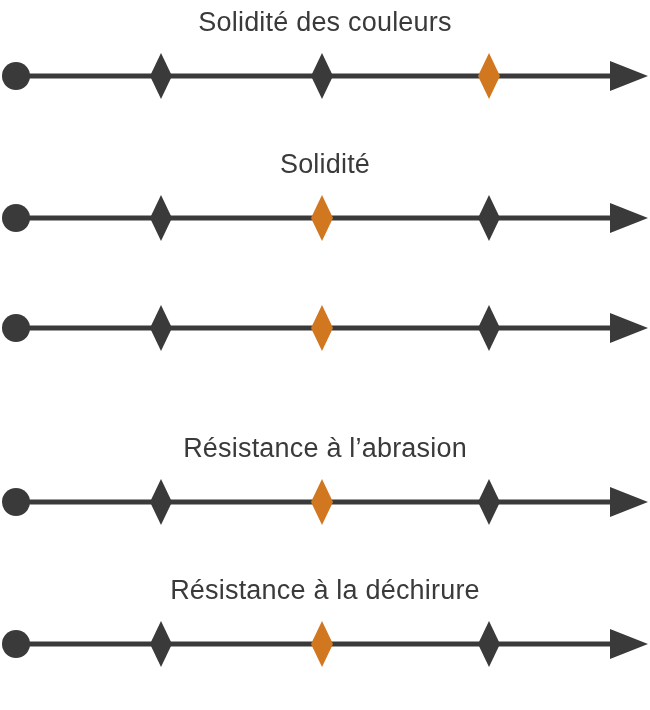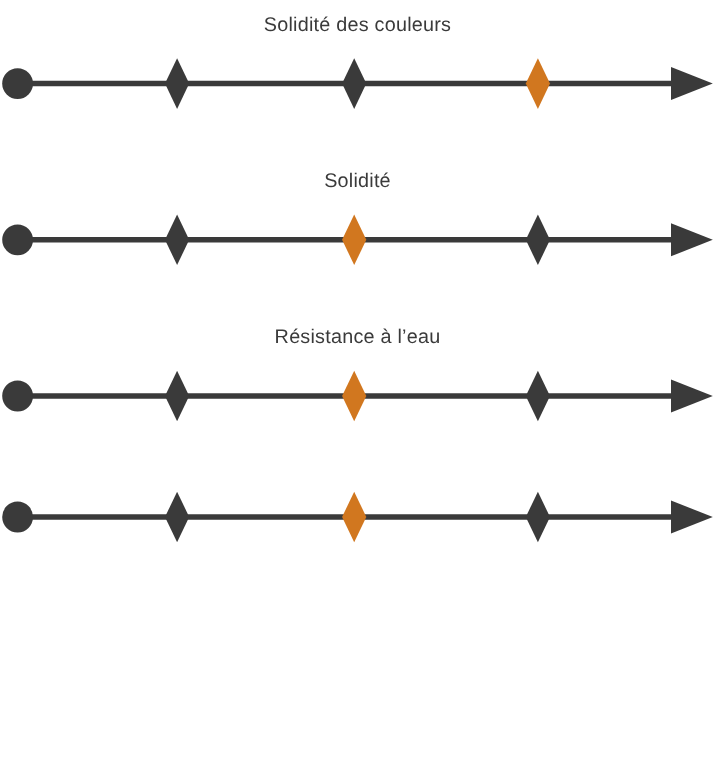--- a/index.html
+++ b/index.html
@@ -21,21 +21,21 @@
   .scale-row {
     height: 142px;
     box-sizing: border-box;
     padding-top: 6px;
     display: flex;
     flex-direction: column;
     align-items: stretch;
   }
   .scale-title {
     text-align: center;
-    font-size: 18px;
+    font-size: 27px;
     line-height: 32px;
     font-weight: 400;
     color: #3a3a3a;
     margin: 0;
     letter-spacing: 0.2px;
   }
   .scale-svg {
     display: block;
     margin-top: 10px;
     width: 650px;
@@ -64,33 +64,44 @@
       <line x1="16" y1="28" x2="618" y2="28" stroke-width="5" stroke="#3a3a3a"></line>
       <circle cx="16" cy="28" r="14" fill="#3a3a3a"></circle>
       <polygon points="610,13 648,28 610,43" fill="#3a3a3a"></polygon>
     <path d="M 161 5 L 172 28 L 161 51 L 150 28 Z" fill="#3a3a3a"></path>
         <path d="M 322 5 L 333 28 L 322 51 L 311 28 Z" fill="#d1771f"></path>
         <path d="M 489 5 L 500 28 L 489 51 L 478 28 Z" fill="#3a3a3a"></path>
       </svg>
   </div>
 
   <div class="scale-row">
-    <div class="scale-title">Résistance à l’eau</div>
     <svg class="scale-svg" viewBox="0 0 650 56" xmlns="http://www.w3.org/2000/svg">
       <line x1="16" y1="28" x2="618" y2="28" stroke-width="5" stroke="#3a3a3a"></line>
       <circle cx="16" cy="28" r="14" fill="#3a3a3a"></circle>
       <polygon points="610,13 648,28 610,43" fill="#3a3a3a"></polygon>
     <path d="M 161 5 L 172 28 L 161 51 L 150 28 Z" fill="#3a3a3a"></path>
         <path d="M 322 5 L 333 28 L 322 51 L 311 28 Z" fill="#d1771f"></path>
         <path d="M 489 5 L 500 28 L 489 51 L 478 28 Z" fill="#3a3a3a"></path>
       </svg>
   </div>
 
+  <div class="scale-row">
+    <div class="scale-title">Résistance à l’abrasion</div>
+    <svg class="scale-svg" viewBox="0 0 650 56" xmlns="http://www.w3.org/2000/svg">
+      <line x1="16" y1="28" x2="618" y2="28" stroke-width="5" stroke="#3a3a3a"></line>
+      <circle cx="16" cy="28" r="14" fill="#3a3a3a"></circle>
+      <polygon points="610,13 648,28 610,43" fill="#3a3a3a"></polygon>
+    <path d="M 161 5 L 172 28 L 161 51 L 150 28 Z" fill="#3a3a3a"></path>
+        <path d="M 322 5 L 333 28 L 322 51 L 311 28 Z" fill="#d1771f"></path>
+        <path d="M 489 5 L 500 28 L 489 51 L 478 28 Z" fill="#3a3a3a"></path>
+      </svg>
+  </div>
 
   <div class="scale-row">
+    <div class="scale-title">Résistance à la déchirure</div>
     <svg class="scale-svg" viewBox="0 0 650 56" xmlns="http://www.w3.org/2000/svg">
       <line x1="16" y1="28" x2="618" y2="28" stroke-width="5" stroke="#3a3a3a"></line>
       <circle cx="16" cy="28" r="14" fill="#3a3a3a"></circle>
       <polygon points="610,13 648,28 610,43" fill="#3a3a3a"></polygon>
     <path d="M 161 5 L 172 28 L 161 51 L 150 28 Z" fill="#3a3a3a"></path>
         <path d="M 322 5 L 333 28 L 322 51 L 311 28 Z" fill="#d1771f"></path>
         <path d="M 489 5 L 500 28 L 489 51 L 478 28 Z" fill="#3a3a3a"></path>
       </svg>
   </div>
 </div>

